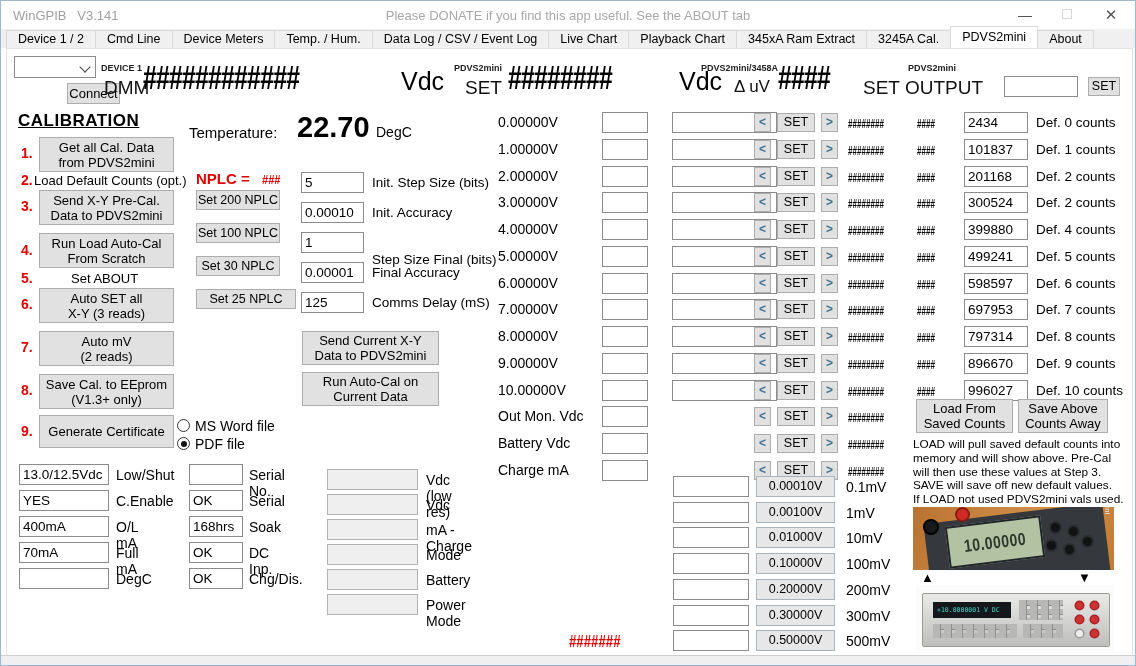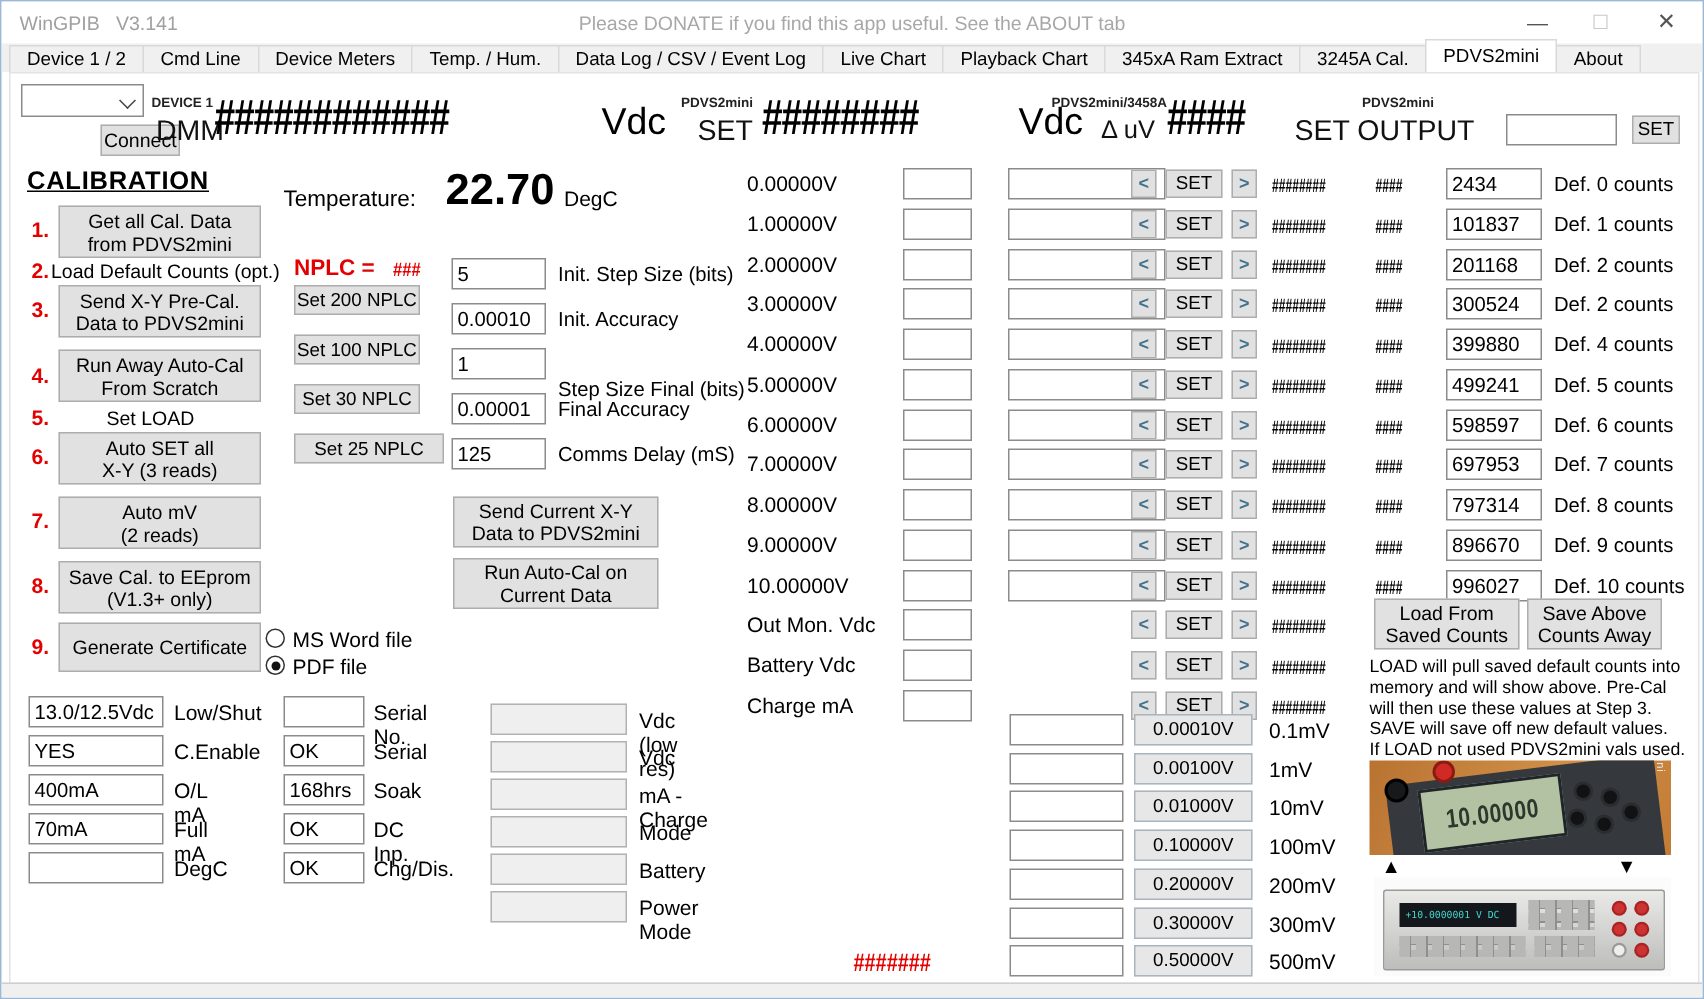--- a/index.html
+++ b/index.html
@@ -137,24 +137,24 @@
 
   <span class="stepnum" style="top:144px;">1.</span>
   <div class="btn calbtn" style="top:136px;">Get all Cal. Data
 from PDVS2mini</div>
   <span class="stepnum" style="top:171px;">2.</span>
   <span class="lbl" style="left:33px;top:172px;font-size:13px;">Load Default Counts (opt.)</span>
   <span class="stepnum" style="top:197px;">3.</span>
   <div class="btn calbtn" style="top:189px;">Send X-Y Pre-Cal.
 Data to PDVS2mini</div>
   <span class="stepnum" style="top:241px;">4.</span>
-  <div class="btn calbtn" style="top:232px;">Run Away Auto-Cal
+  <div class="btn calbtn" style="top:232px;">Run Load Auto-Cal
 From Scratch</div>
   <span class="stepnum" style="top:269px;">5.</span>
-  <span class="lbl" style="left:70px;top:270px;font-size:13px;">Set LOAD</span>
+  <span class="lbl" style="left:70px;top:270px;font-size:13px;">Set ABOUT</span>
   <span class="stepnum" style="top:295px;">6.</span>
   <div class="btn calbtn" style="top:287px;">Auto SET all
 X-Y (3 reads)</div>
   <span class="stepnum" style="top:338px;">7.</span>
   <div class="btn calbtn" style="top:330px;">Auto mV
 (2 reads)</div>
   <span class="stepnum" style="top:381px;">8.</span>
   <div class="btn calbtn" style="top:373px;">Save Cal. to EEprom
 (V1.3+ only)</div>
   <span class="stepnum" style="top:422px;">9.</span>

